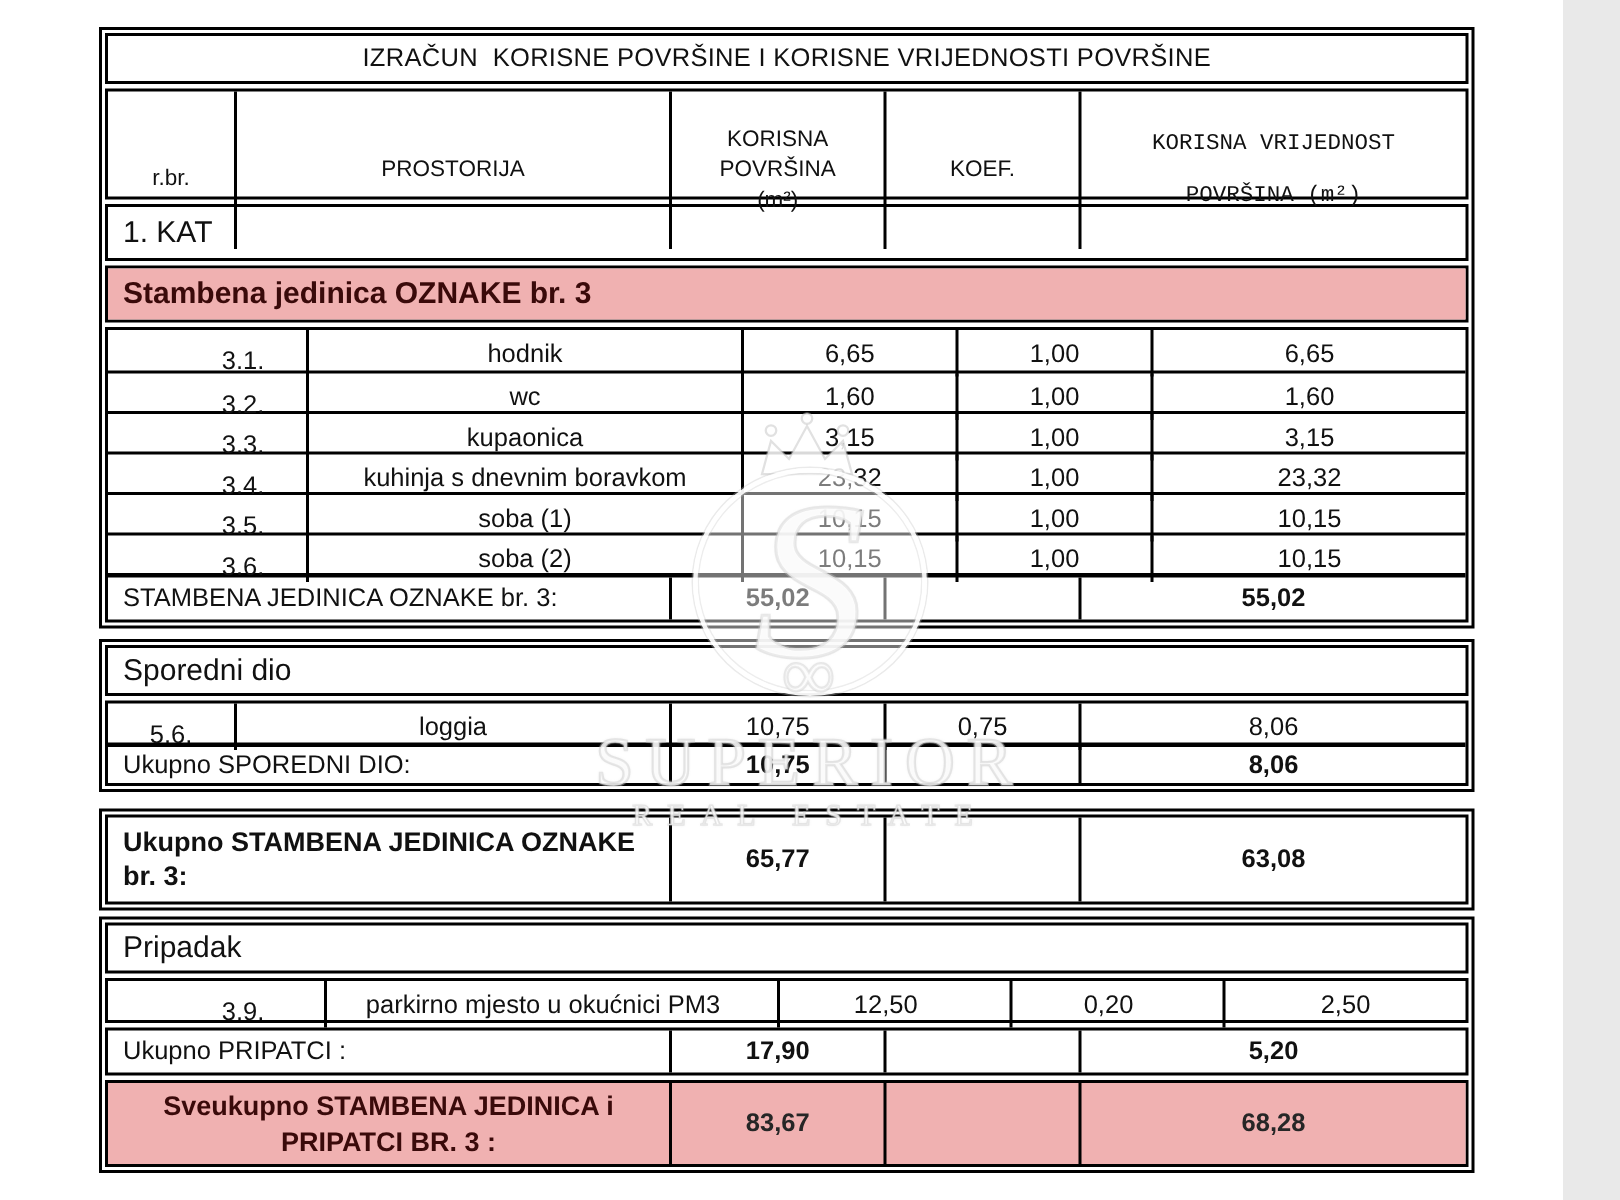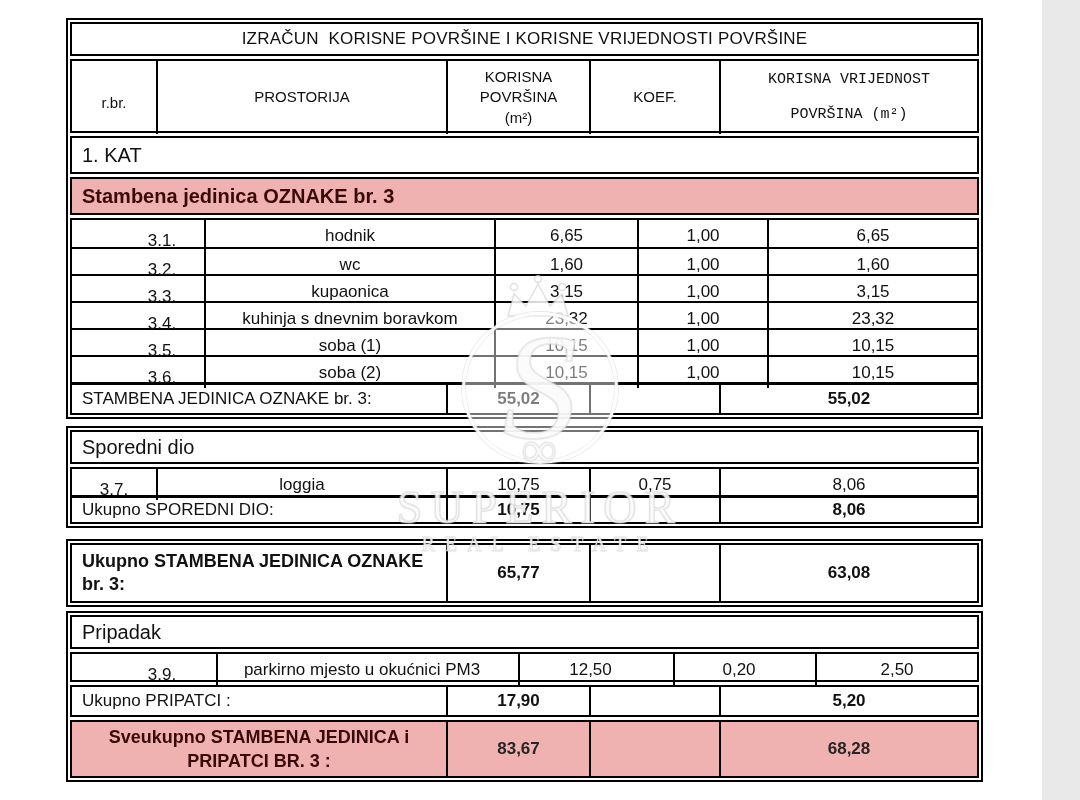--- a/index.html
+++ b/index.html
@@ -21,21 +21,21 @@
   .block + .block { margin-top:3px; }
 
   .grid5 { display:grid; grid-template-columns:84px 290px 143px 130px 1fr; }
   .c { display:flex; align-items:center; justify-content:center; border-left:2px solid #000; text-align:center; }
   .c.first { border-left:none;margin-top:11px; }
   .c.span2 { grid-column:1 / 3; justify-content:flex-start; padding-left:10px; text-align:left; border-left:none; }
 
   .r-title { height:30px; display:flex; align-items:center; justify-content:center;
              font-size:17px; white-space:pre-wrap; letter-spacing:.2px; }
   .r-header { height:70px; font-size:15px; }
-  .r-header .c { white-space:pre-line; line-height:1.35; padding:2px; }
+  .r-header .c { white-space:pre-line; line-height:1.35; padding:18px; }
   .r-header .c.tall-gap { line-height:2.3;font-family:Liberation Mono, monospace; }
 
   .r-full { height:34px; display:flex; align-items:center; padding-left:10px; font-size:20px; }
   .pinkrow { background:#F0B1B1; color:#3A0A0A; font-weight:bold; }
 
   .r-room { height:27px; font-size:17px;padding-left:48px; }
   .rows .r-room + .r-room { border-top:2px solid #000; }
   .r-sum { border-top:3px solid #000; min-height:31px; font-size:17px; }
   .r-sum .val, .valb { font-weight:bold; }
 
@@ -157,21 +157,21 @@
         </div>
       </div>
     </div>
 
     <div class="twrap t2">
       <div class="block">
         <div class="r-full" style="height:30px;">Sporedni dio</div>
       </div>
       <div class="block rows">
         <div class="grid5 r-sub">
-          <div class="c first">3.7.</div>
+          <div class="c first">5.6.</div>
           <div class="c">loggia</div>
           <div class="c">10,75</div>
           <div class="c">0,75</div>
           <div class="c">8,06</div>
         </div>
         <div class="grid5 r-subtotal">
           <div class="c span2">Ukupno SPOREDNI DIO:</div>
           <div class="c valb">10,75</div>
           <div class="c"></div>
           <div class="c valb">8,06</div>

